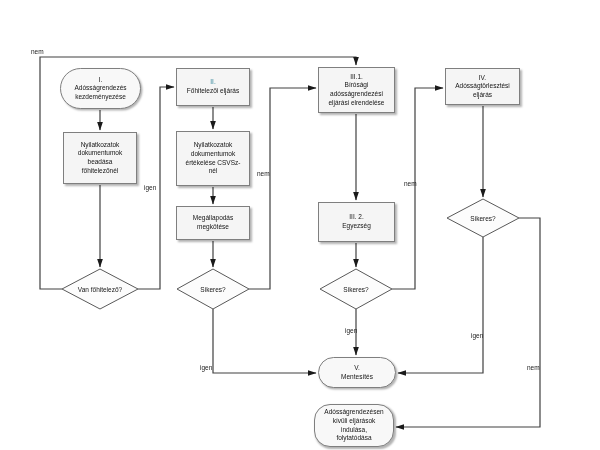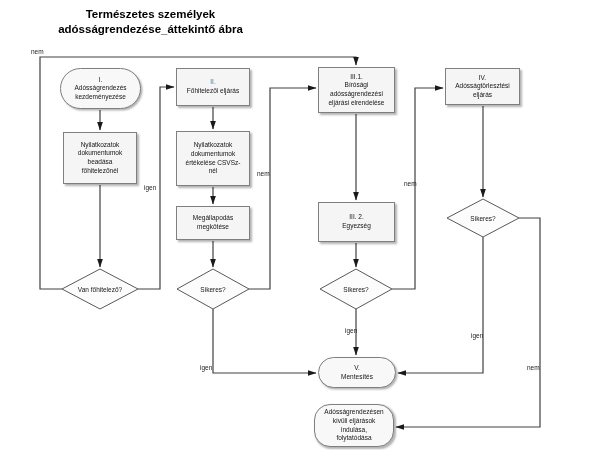--- a/index.html
+++ b/index.html
@@ -17,22 +17,20 @@
   .dlabel{position:absolute;transform:translate(-50%,-50%);font-size:6.5px;color:#141414;
           white-space:nowrap;}
   .elabel{position:absolute;font-size:6.5px;color:#1a1a1a;white-space:nowrap;}
   .accent{color:#31859b;}
 </style>
 </head>
 <body>
 
 <div id="stage">
 
-  <div id="title">Természetes személyek
-adósságrendezése_áttekintő ábra</div>
 
   <svg class="layer" width="600" height="450" viewBox="0 0 600 450">
     <defs>
       <marker id="arr" markerWidth="8" markerHeight="6" refX="7" refY="2.5" orient="auto">
         <path d="M0,0 L7.5,2.5 L0,5 z" fill="#1a1a1a"></path>
       </marker>
     </defs>
     <g fill="none" stroke="#404040" stroke-width="1.2">
       <path d="M100,110 L100,130" marker-end="url(#arr)"></path>
       <path d="M100,185 L100,267" marker-end="url(#arr)"></path>

